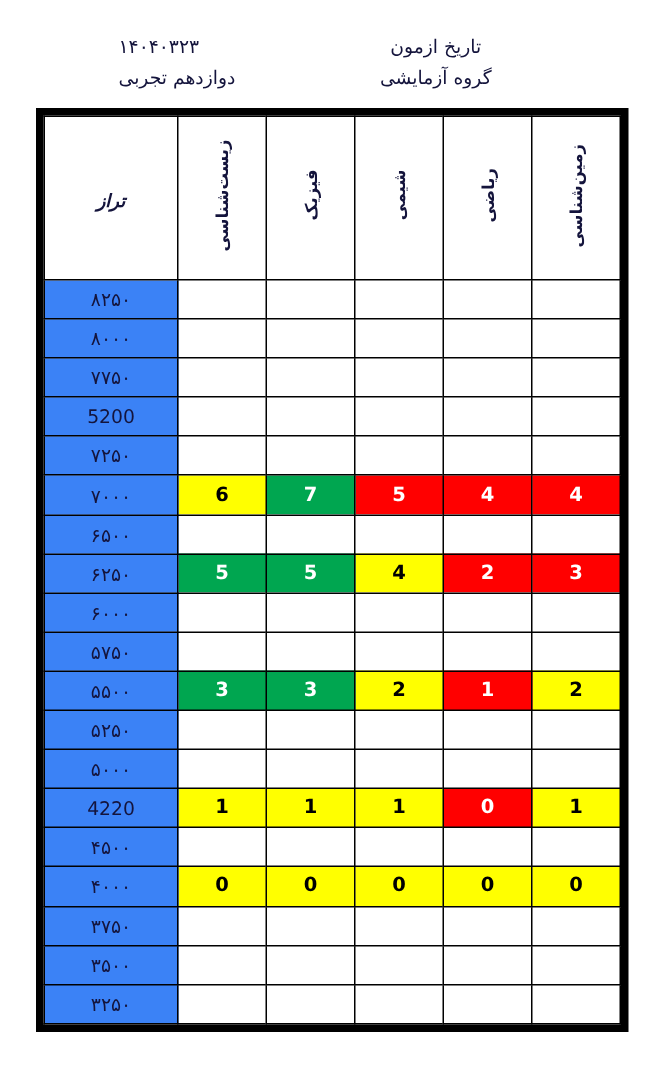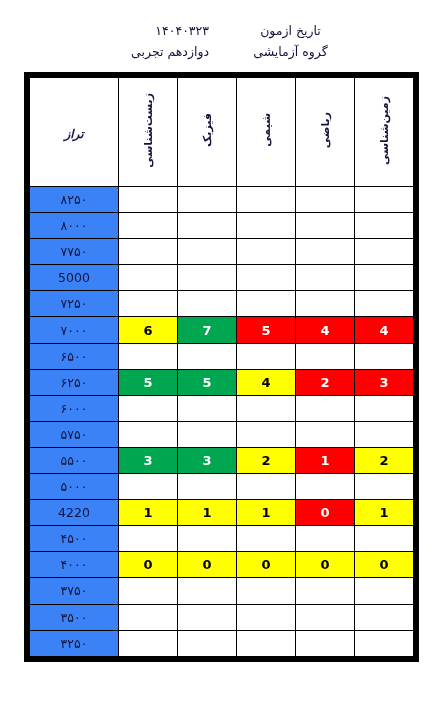--- a/index.html
+++ b/index.html
@@ -24,21 +24,21 @@
     padding: 22px 95px 0 0;
     box-sizing: border-box;
     height: 72px;
   }
   .meta-group {
     display: flex;
     flex-direction: column;
     gap: 4px;
   }
   .meta-group.labels { width: 115px; text-align: center; }
-  .meta-group.values { width: 130px; text-align: right; padding-right: 24px;}
+  .meta-group.values { width: 130px; text-align: left; padding-right: 24px;}
   .meta-line {
     font-size: 12.5px;
     line-height: 17px;
     direction: rtl;
     white-space: nowrap;
     color: #14143c;
   }
 
   
   #grade-table-frame {
@@ -168,21 +168,21 @@
           <td class="score-cell fill-none"></td>
           <td class="score-cell fill-none"></td>
           <td class="taraz-cell">۷۷۵۰</td>
         </tr>
         <tr>
           <td class="score-cell fill-none"></td>
           <td class="score-cell fill-none"></td>
           <td class="score-cell fill-none"></td>
           <td class="score-cell fill-none"></td>
           <td class="score-cell fill-none"></td>
-          <td class="taraz-cell">5000</td>
+          <td class="taraz-cell">5200</td>
         </tr>
         <tr>
           <td class="score-cell fill-none"></td>
           <td class="score-cell fill-none"></td>
           <td class="score-cell fill-none"></td>
           <td class="score-cell fill-none"></td>
           <td class="score-cell fill-none"></td>
           <td class="taraz-cell">۷۲۵۰</td>
         </tr>
         <tr>
@@ -232,20 +232,28 @@
           <td class="score-cell fill-green">3</td>
           <td class="score-cell fill-green">3</td>
           <td class="taraz-cell">۵۵۰۰</td>
         </tr>
         <tr>
           <td class="score-cell fill-none"></td>
           <td class="score-cell fill-none"></td>
           <td class="score-cell fill-none"></td>
           <td class="score-cell fill-none"></td>
           <td class="score-cell fill-none"></td>
+          <td class="taraz-cell">۵۲۵۰</td>
+        </tr>
+        <tr>
+          <td class="score-cell fill-none"></td>
+          <td class="score-cell fill-none"></td>
+          <td class="score-cell fill-none"></td>
+          <td class="score-cell fill-none"></td>
+          <td class="score-cell fill-none"></td>
           <td class="taraz-cell">۵۰۰۰</td>
         </tr>
         <tr>
           <td class="score-cell fill-yellow">1</td>
           <td class="score-cell fill-red">0</td>
           <td class="score-cell fill-yellow">1</td>
           <td class="score-cell fill-yellow">1</td>
           <td class="score-cell fill-yellow">1</td>
           <td class="taraz-cell">4220</td>
         </tr>

